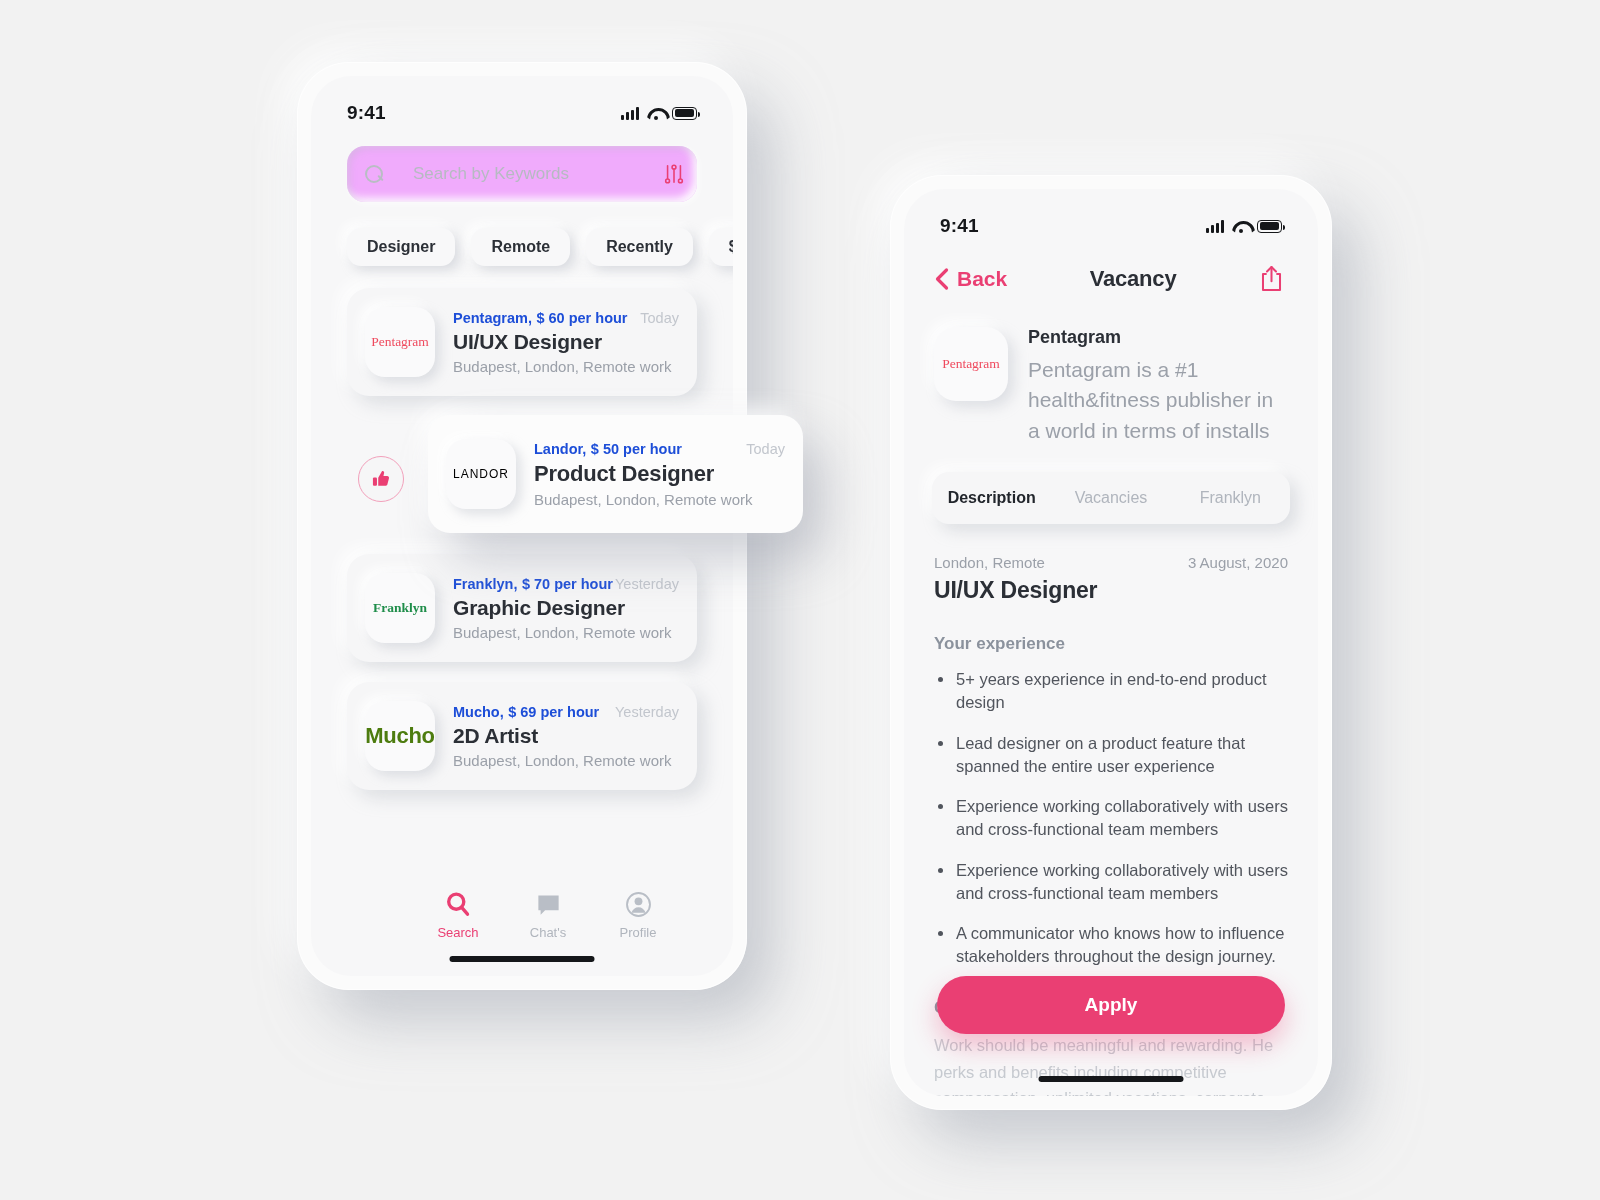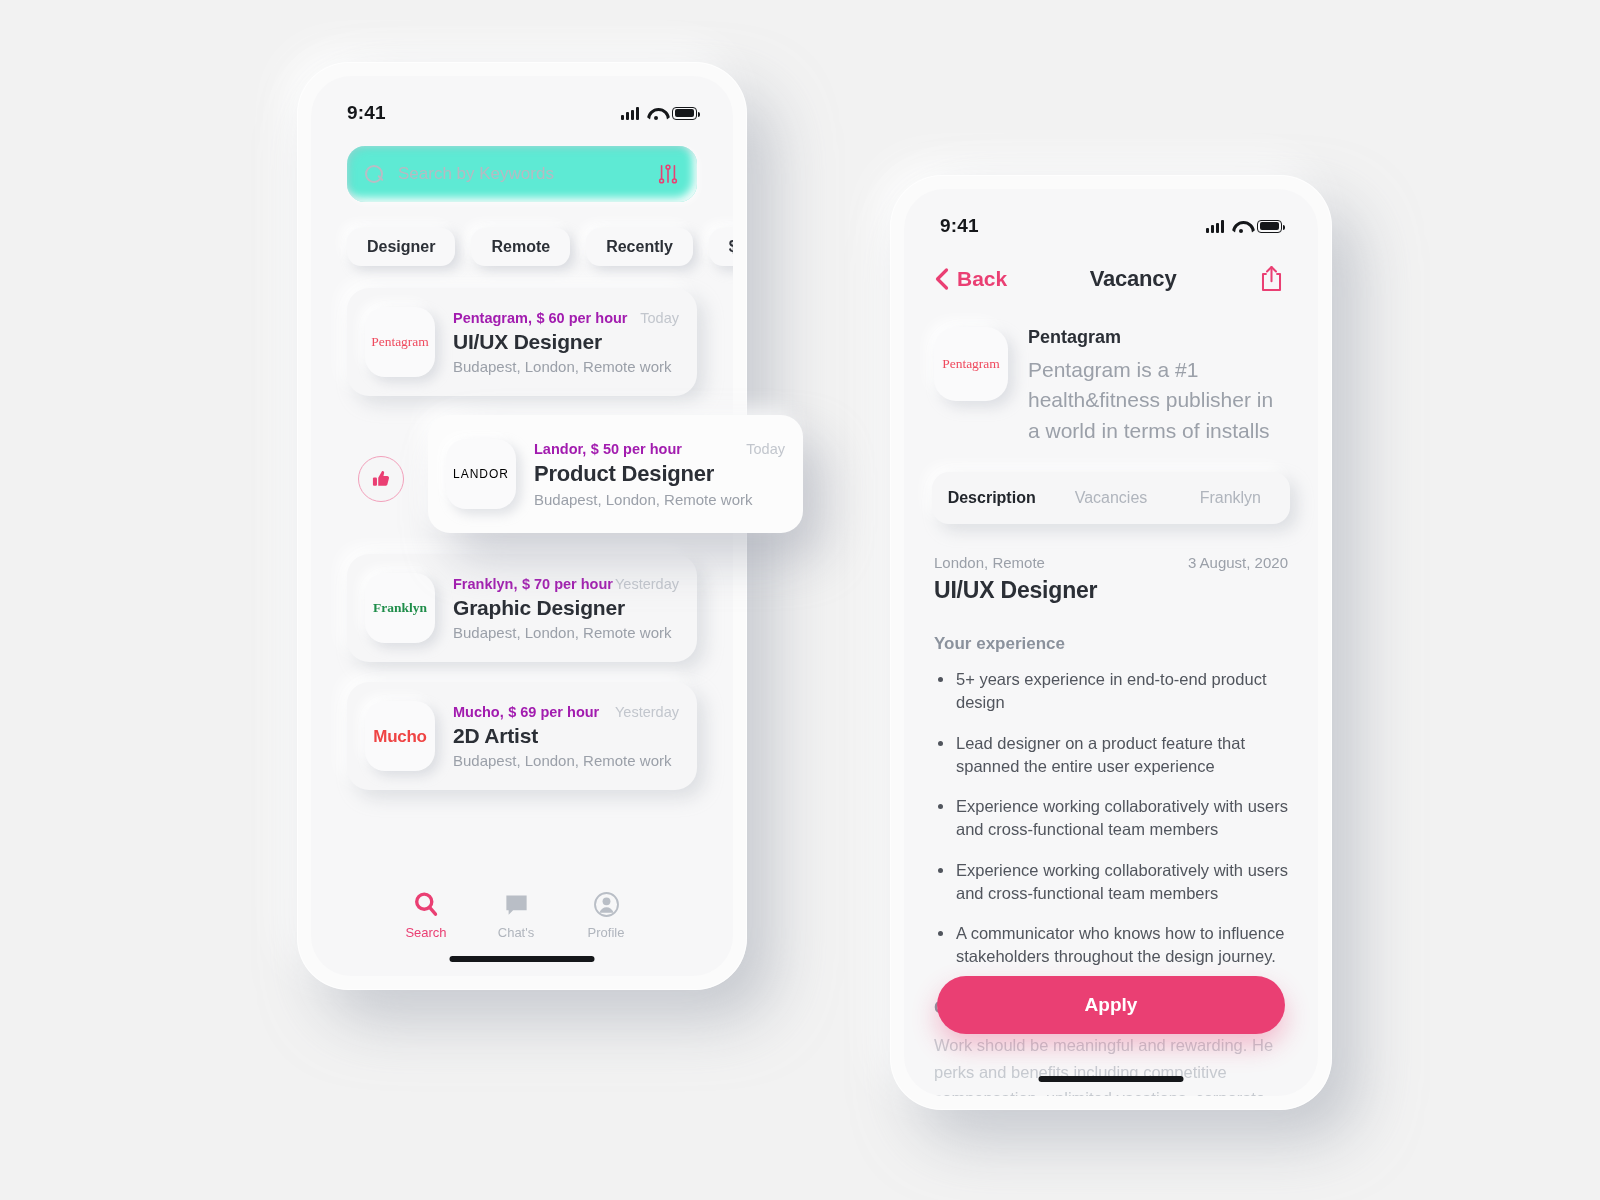--- a/index.html
+++ b/index.html
@@ -62,22 +62,22 @@
   }
   .battery::after {
     content: ""; position: absolute; right: -3.6px; top: 4px;
     width: 2px; height: 5px; background: #15171a; border-radius: 0 2px 2px 0;
   }
   .battery span { display: block; height: 100%; width: 100%; background: #15171a; border-radius: 2px; }
 
   
   .searchbar {
     margin: 22px 36px 0 36px; height: 56px; border-radius: 18px;
-    display: flex; align-items: center; gap: 14px; padding: 0 18px;
-    background: #5eead4;
+    display: flex; align-items: center; gap: 29px; padding: 0 18px;
+    background: #f0abfc;
     box-shadow: inset 3px 3px 7px rgba(178,183,193,0.33),
                 inset -4px -4px 9px rgba(255,255,255,0.95),
                 2px 2px 7px rgba(255,255,255,0.6);
   }
   .search-glass { width: 19px; height: 19px; flex: none; position: relative; }
   .search-glass::before {
     content: ""; position: absolute; left: 0; top: 0;
     width: 14px; height: 14px; border-radius: 50%; border: 2px solid #b9bdc4;
   }
   .search-glass::after {
@@ -118,25 +118,25 @@
   .logo {
     width: 70px; height: 70px; flex: none; border-radius: 20px;
     background: #fafafb; display: flex; align-items: center; justify-content: center;
     box-shadow: 5px 5px 12px rgba(180,185,195,0.40),
                 -5px -5px 12px rgba(255,255,255,0.98);
   }
   .logo-txt { font-size: 13px; line-height: 1; }
   .logo-pentagram { font-family: "Liberation Serif", serif; color: #ef4a5e; font-size: 13.5px; }
   .logo-landor { font-weight: normal; font-size: 12px; letter-spacing: 1px; color: #000000; text-align: right; }
   .logo-franklyn { font-family: "Liberation Serif", serif; font-weight: bold; color: #1f8d4a; font-size: 13.5px; }
-  .logo-mucho { font-weight: bold; font-size: 17px; color: #ef4444; letter-spacing: -.3px; }
+  .logo-mucho { font-weight: bold; font-size: 22px; color: #4d7c0f; letter-spacing: -.3px; }
 
   .job-body { flex: 1; min-width: 0; }
   .job-top { display: flex; align-items: baseline; justify-content: space-between; }
-  .job-meta { font-size: 14.5px; font-weight: bold; color: #a21caf; }
+  .job-meta { font-size: 14.5px; font-weight: bold; color: #1d4ed8; }
   .job-when { font-size: 14.5px; color: #c2c6cd; }
   .job-title { font-size: 21px; font-weight: bold; color: #2b2f36; margin: 3px 0 4px; letter-spacing: -.2px; }
   .job-loc { font-size: 15px; color: #9ba0a9; }
 
   
   .float-card {
     position: absolute; left: 428px; top: 415px; width: 375px; height: 118px;
     border-radius: 22px; background: #fcfcfc;
     display: flex; align-items: center; padding: 0 18px; gap: 18px;
     box-shadow: 22px 26px 48px rgba(158,164,176,0.48),
@@ -146,22 +146,22 @@
   .float-card .job-title { font-size: 22px; }
   .like-btn {
     position: absolute; left: 358px; top: 456px; width: 46px; height: 46px;
     border-radius: 50%; border: 1.6px solid #f2a0bb;
     display: flex; align-items: center; justify-content: center;
     background: #f6f6f7; z-index: 10;
   }
 
   
   .tabbar {
-    position: absolute; left: 0; right: 12px; bottom: 36px;
-    display: flex; align-items: flex-end; justify-content: center;
+    position: absolute; left: 0; right: 6px; bottom: 36px;
+    display: flex; align-items: flex-end; justify-content: flex-end;
     padding: 0 44px;
   }
   .tab { display: flex; flex-direction: column; align-items: center; gap: 7px; width: 90px; }
   .tab-label { font-size: 13px; color: #b0b5bd; }
   .tab.active .tab-label { color: #ea3f73; }
   .home-indicator {
     position: absolute; left: 50%; transform: translateX(-50%);
     bottom: 14px; width: 145px; height: 6px; border-radius: 4px; background: #15171a;
   }
 

